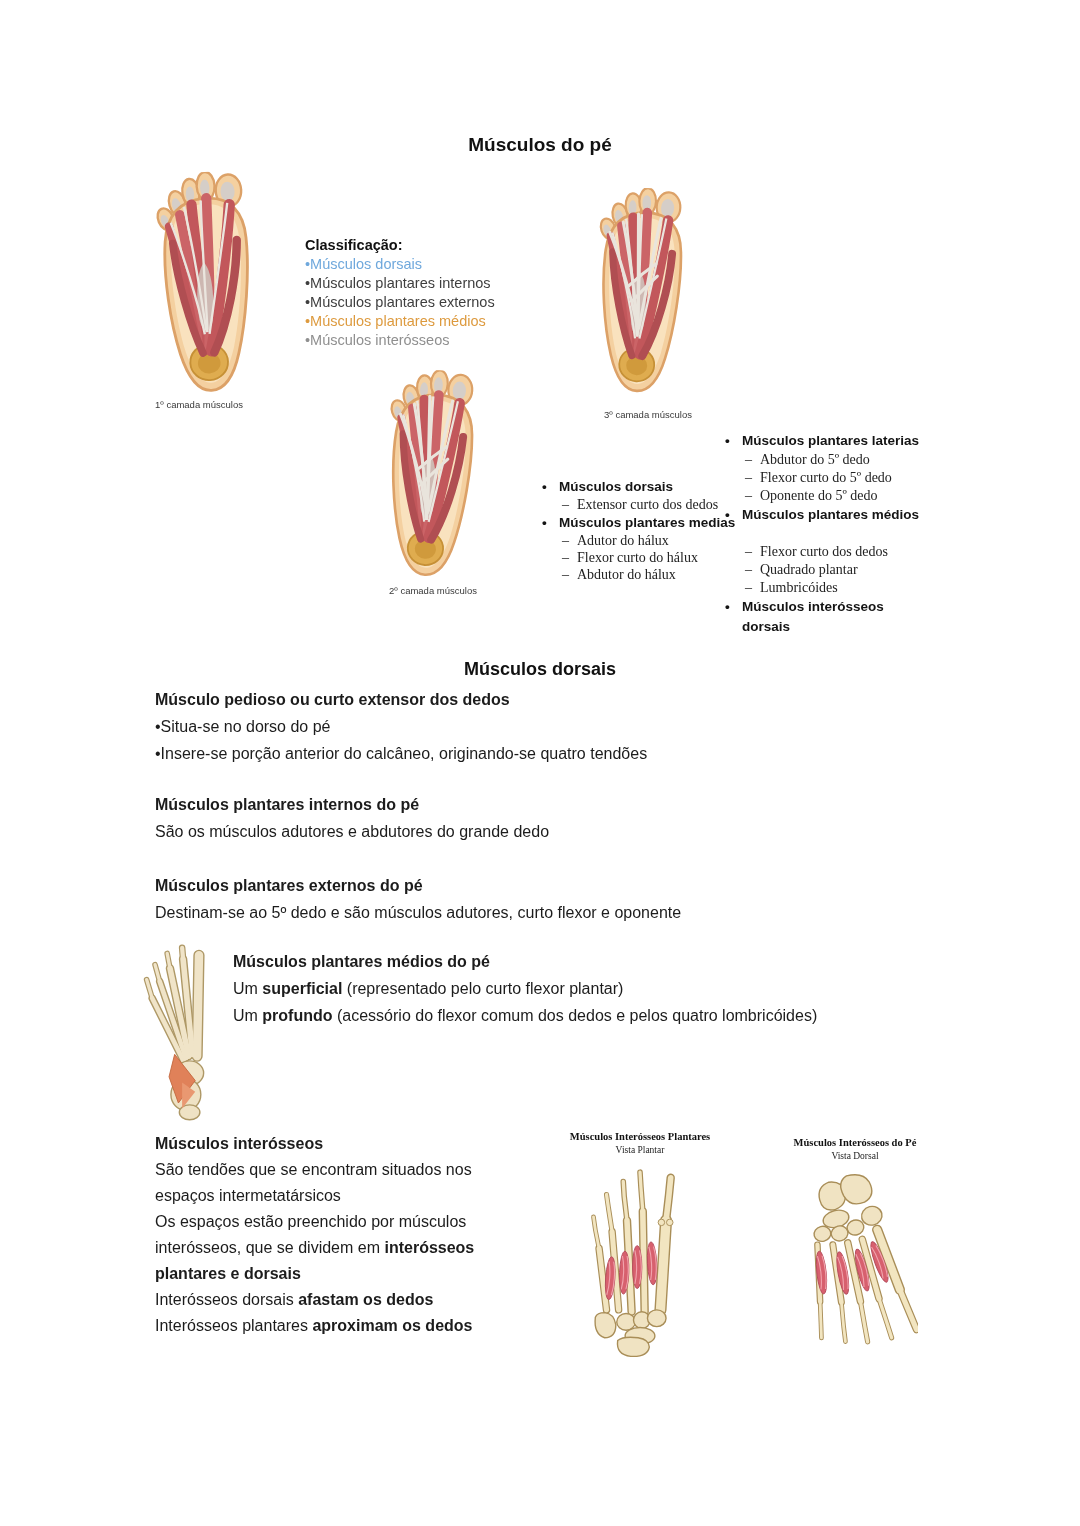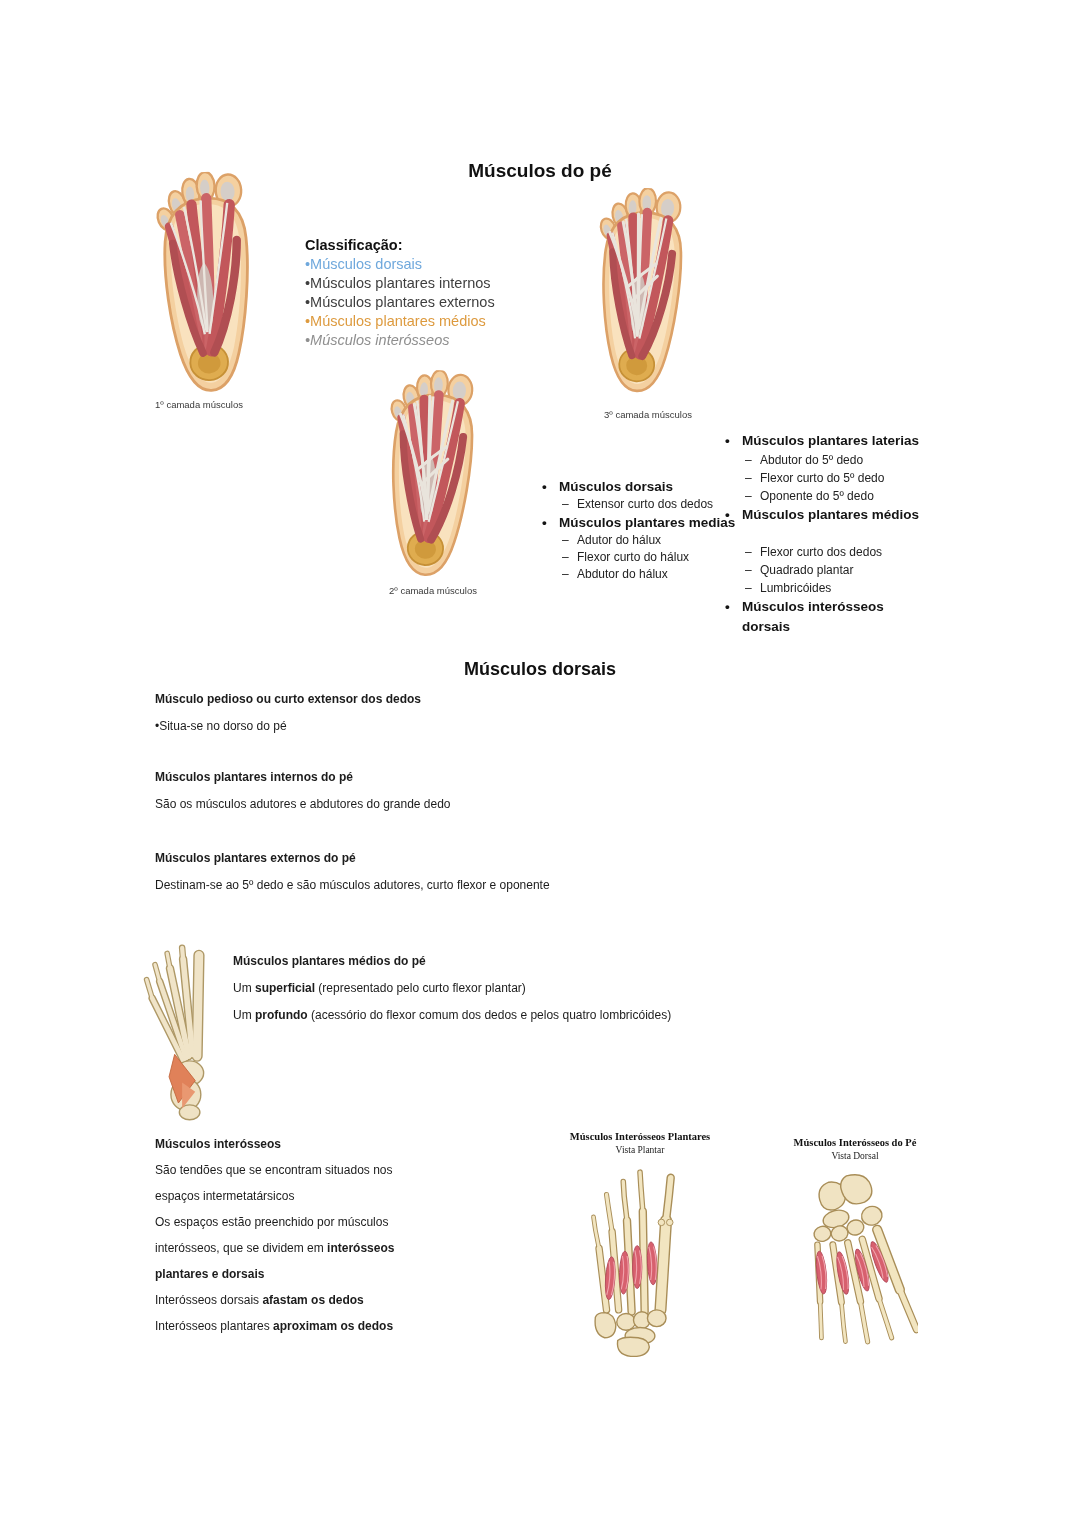--- a/index.html
+++ b/index.html
@@ -3,28 +3,28 @@
 <meta charset="utf-8">
 <style>
   html,body { margin:0; padding:0; background:#ffffff; }
   .page {
     position:relative; width:1080px; height:1526px; background:#ffffff;
     font-family:"Liberation Sans", sans-serif; color:#1c1c1c; overflow:hidden;
   }
 
   
   .page-title {
-    position:absolute; left:0; top:147px; width:1080px; text-align:center;
+    position:absolute; left:0; top:121px; width:1080px; text-align:center;
     font-size:19px; font-weight:700; color:#111;
   }
   .sec-heading {
     position:absolute; left:0; top:659px; width:1080px; text-align:center;
     font-size:18px; font-weight:700; color:#111; margin:0;
   }
-  .body-block p { margin:0; font-size:12px; line-height:27px; color:#1c1c1c; }
+  .body-block p { margin:0; font-size:16px; line-height:27px; color:#1c1c1c; }
   .body-block p.b { font-weight:700; }
   .mt24 { margin-top:24px !important; }
   .mt27 { margin-top:27px !important; }
   .body-block b { font-weight:700; }
 
   .dorsais-block { position:absolute; left:155px; top:686px; width:780px; }
   .medios-block  { position:absolute; left:233px; top:948px; width:760px; }
   .inter-block   { position:absolute; left:155px; top:1131px; width:420px; }
   .inter-block p { line-height:26px; }
 
@@ -37,21 +37,21 @@
   .ovlist { position:absolute; }
   .ovlist-left  { left:540px; top:477px; width:220px; }
   .ovlist-right { left:723px; top:431px; width:205px; }
   .ov-title {
     position:relative; padding-left:19px; font-size:13.5px; font-weight:700;
     line-height:19px; color:#141414;
   }
   .ovlist-right .ov-title { line-height:20px; }
   .ov-title::before { content:"•"; position:absolute; left:2px; top:0; font-weight:700; }
   .ov-item {
-    position:relative; padding-left:37px; font-size:12px; line-height:17px; color:#222;
+    position:relative; padding-left:37px; font-size:14px; line-height:17px; color:#222;font-family:Liberation Serif, serif;
   }
   .ovlist-right .ov-item { line-height:18px; }
   .ov-item::before { content:"–"; position:absolute; left:22px; top:0; }
   .ov-spacer { height:18px; }
 
   
   .fig { position:absolute; margin:0; }
   .fig svg { display:block; width:100%; height:100%; }
   .cap { position:absolute; font-size:9.5px; color:#3a3a3a; }
 
@@ -243,21 +243,21 @@
       </svg>
   </figure>
   <div class="cap" style="left:155px; top:399px;">1º camada músculos</div>
 
   <div class="classification">
     <div class="cls-heading">Classificação:</div>
     <div class="cls-item" style="color: rgb(111, 168, 220);">•Músculos dorsais</div>
     <div class="cls-item" style="color: rgb(62, 62, 62);">•Músculos plantares internos</div>
     <div class="cls-item" style="color: rgb(62, 62, 62);">•Músculos plantares externos</div>
     <div class="cls-item" style="color: rgb(221, 154, 62);">•Músculos plantares médios</div>
-    <div class="cls-item" style="color: rgb(143, 143, 143); font-style: italic;">•Músculos interósseos</div>
+    <div class="cls-item" style="color: rgb(143, 143, 143);">•Músculos interósseos</div>
   </div>
 
   <figure class="fig" style="left:585px; top:188px; width:112px; height:210px; transform:rotate(2deg);">
     <svg viewBox="0 0 120 240">
         <use href="#g-foot"></use>
         <use href="#g-tendons"></use>
       </svg>
   </figure>
   <div class="cap" style="left:604px; top:409px;">3º camada músculos</div>
 
@@ -298,20 +298,21 @@
     </div>
     <div class="ov-group">
       <div class="ov-title">Músculos interósseos dorsais</div>
     </div>
   </div>
 
   <h2 class="sec-heading">Músculos dorsais</h2>
   <div class="body-block dorsais-block">
     <p class="b">Músculo pedioso ou curto extensor dos dedos</p>
     <p>•Situa-se no dorso do pé</p>
+    <p>•Insere-se porção anterior do calcâneo, originando-se quatro tendões</p>
     <p class="b mt24">Músculos plantares internos do pé</p>
     <p>São os músculos adutores e abdutores do grande dedo</p>
     <p class="b mt27">Músculos plantares externos do pé</p>
     <p>Destinam-se ao 5º dedo e são músculos adutores, curto flexor e oponente</p>
   </div>
 
   <figure class="fig" style="left:141px; top:939px; width:86px; height:184px;">
     <svg viewBox="0 0 92 190">
         <use href="#g-skel-small"></use>
       </svg>

